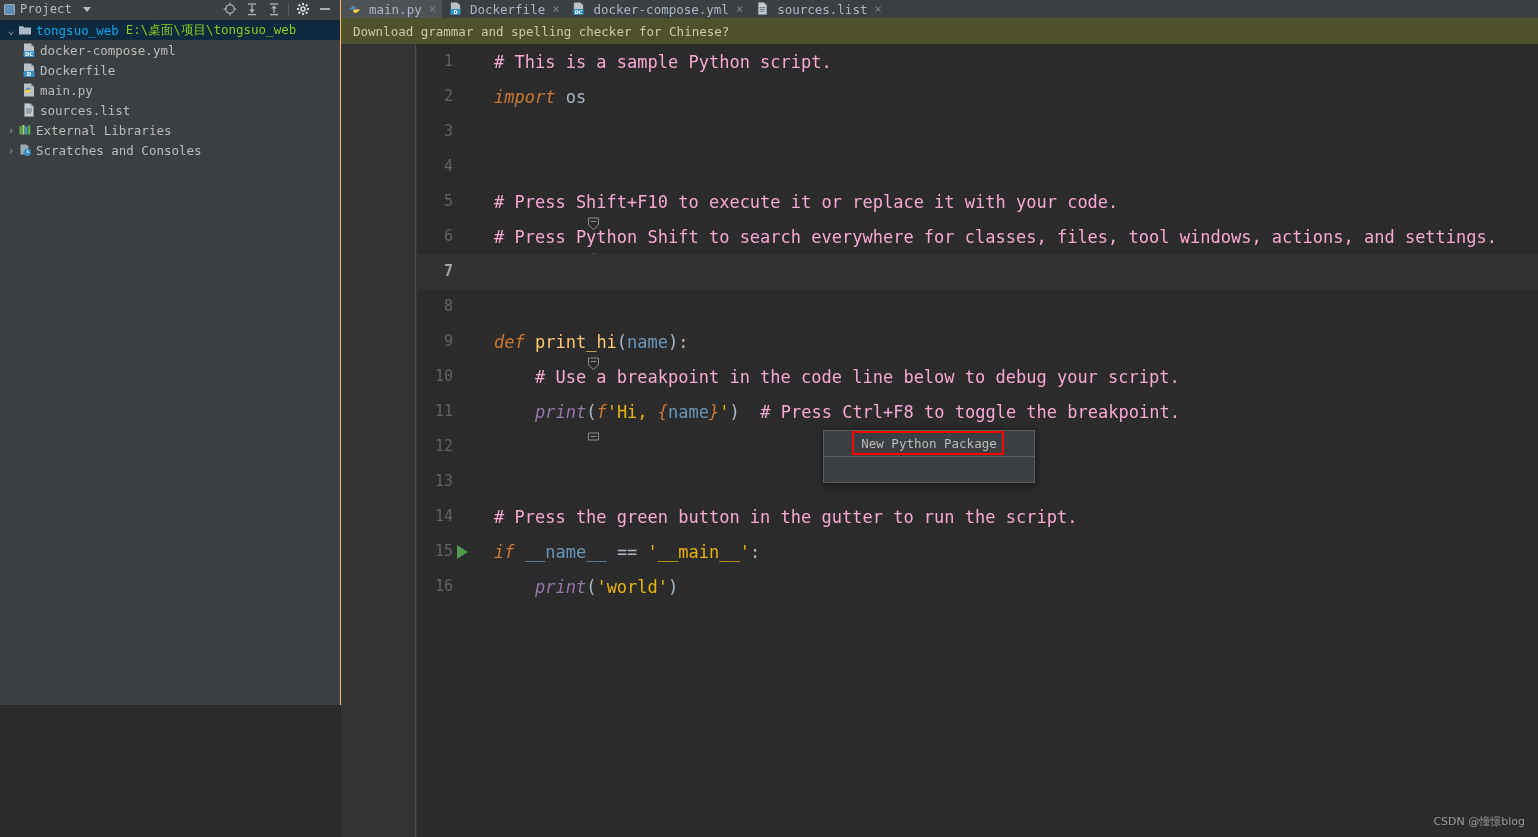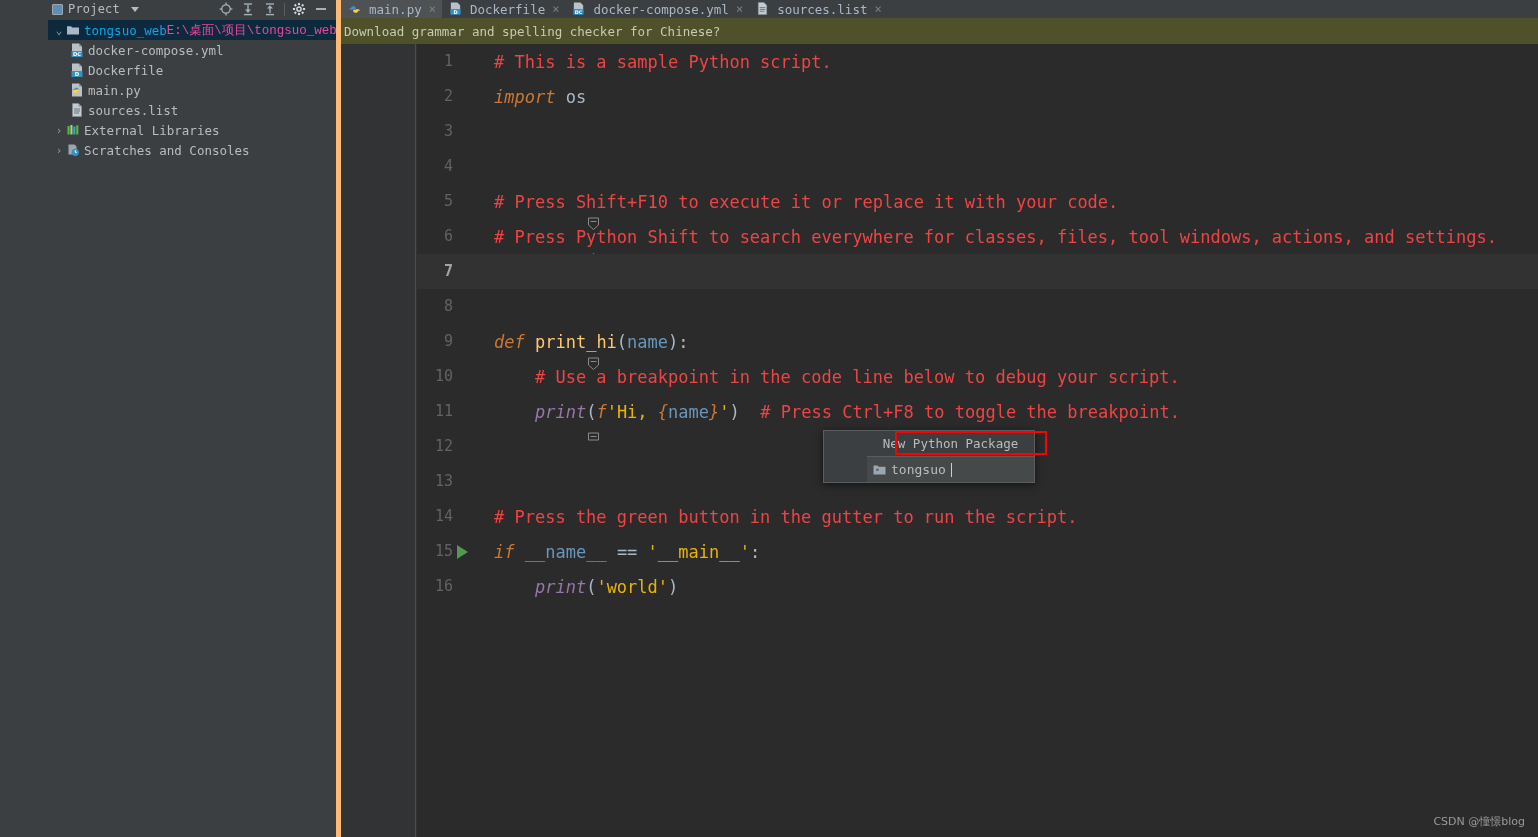--- a/index.html
+++ b/index.html
@@ -7,24 +7,23 @@
     width: 1538px; height: 837px;
     background: #2b2b2b;
     font-family: "DejaVu Sans Mono", monospace;
     overflow: hidden;
   }
   .app { position: relative; width: 1538px; height: 837px; }
 
   
   .sidebar {
     position: absolute; left: 0; top: 0;
-    width: 341px; height: 837px;
+    width: 341px; height: 705px;
     background: #3c3f41;
-    border-right: 5px solid #fdba74;
-    padding-left: 48px;
+    border-right: 1px solid #fdba74;
   }
   .sidebar-header {
     height: 18px;
     background: #3c3f41;
     display: flex; align-items: center;
     padding: 0 4px;
     position: relative;
   }
   .sb-title-wrap { display: flex; align-items: center; gap: 5px; }
   .sb-panel-icon {
@@ -73,21 +72,21 @@
     color: #9b9b9b; font-size: 11px; line-height: 1;
     flex: 0 0 14px;
   }
   .indent-1 { padding-left: 22px; }
   .node-icon {
     flex: 0 0 auto;
     margin-right: 4px;
     display: inline-flex; align-items: center; justify-content: center;
   }
   .proj-name { font-weight: normal; color: #0ea5e9; }
-  .proj-path { color: #ec4899; font-weight: normal; font-family: Liberation Mono, monospace; }
+  .proj-path { color: #84cc16; margin-left: 7px; font-weight: normal; }
   .row-label { color: #bbbbbb; }
 
   
   .tabbar {
     position: absolute; left: 341px; top: 0;
     width: 1197px; height: 18px;
     background: #3c3f41;
     display: flex; align-items: stretch;
   }
   .tab {
@@ -102,21 +101,21 @@
   .tab.active { background: #4e5254; }
   .tab-close { color: #7d8185; font-size: 12px; margin-left: 3px; }
 
   
   .notify {
     position: absolute; left: 341px; top: 18px;
     width: 1197px; height: 26px;
     background: #4e5129;
     color: #c8cbb0;
     display: flex; align-items: center;
-    padding-left: 3px;
+    padding-left: 12px;
     font-size: 12.5px;
     font-family: "DejaVu Sans Mono", monospace;
   }
 
   
   .editor {
     position: absolute; left: 341px; top: 44px;
     width: 1197px; height: 793px;
     background: #2b2b2b;
   }
@@ -146,21 +145,21 @@
     color: #606366;
     font-size: 15px;
     font-family: "DejaVu Sans Mono", monospace;
     line-height: 35px;
   }
   .lnum.cur { color: #a4a3a3; font-weight: bold; }
   .line.current { background: #323232; }
   .code { padding-left: 77px; color: #a9b7c6; }
 
   
-  .cmt { color: #ef4444; }
+  .cmt { color: #f9a8d4; }
   .kw  { color: #cc7832; font-style: italic; }
   .fn  { color: #ffc66d; }
   .par { color: #a9b7c6; }
   .var { color: #a9b7c6; }
   .str { color: #eab308; }
   .num { color: #6897bb; }
   .lblue { color: #9876aa; font-style: italic; }
 
   
   .fold {
@@ -180,21 +179,20 @@
 
   
   .popup {
     position: absolute;
     left: 823px; top: 430px;
     width: 212px; height: 53px;
     background: #3c3f41;
     border: 1px solid #5a5d5f;
     box-shadow: 0 2px 8px rgba(0,0,0,.55);
     z-index: 40;
-    padding-left: 43px;
   }
   .popup-head {
     height: 26px;
     display: flex; align-items: center; justify-content: center;
     position: relative;
     background: #3c3f41;
     border-bottom: 1px solid #5a5d5f;
   }
   .popup-head-label {
     color: #bbbbbb;
@@ -565,27 +563,17 @@
       </div>
 
     </div>
   </div>
 
   <div class="popup">
     <div class="popup-head">
       <span class="popup-head-label">New Python Package</span>
       <span class="redbox"></span>
     </div>
-    <div class="popup-input">
-      <span class="pkg-icon-box">
-        <svg width="13" height="12" viewBox="0 0 13 12">
-          <path d="M0.5 1.5h4l1 1.2h7v7.8h-12z" fill="#9aa7b0"></path>
-          <rect x="3.2" y="4.6" width="2.4" height="2.4" fill="#5c666d"></rect>
-        </svg>
-      </span>
-      <span class="popup-value">tongsuo</span>
-      <span class="caret-bar"></span>
-    </div>
   </div>
 
   <div class="watermark">CSDN @憧憬blog</div>
 
 </div>
 
 </body></html>

